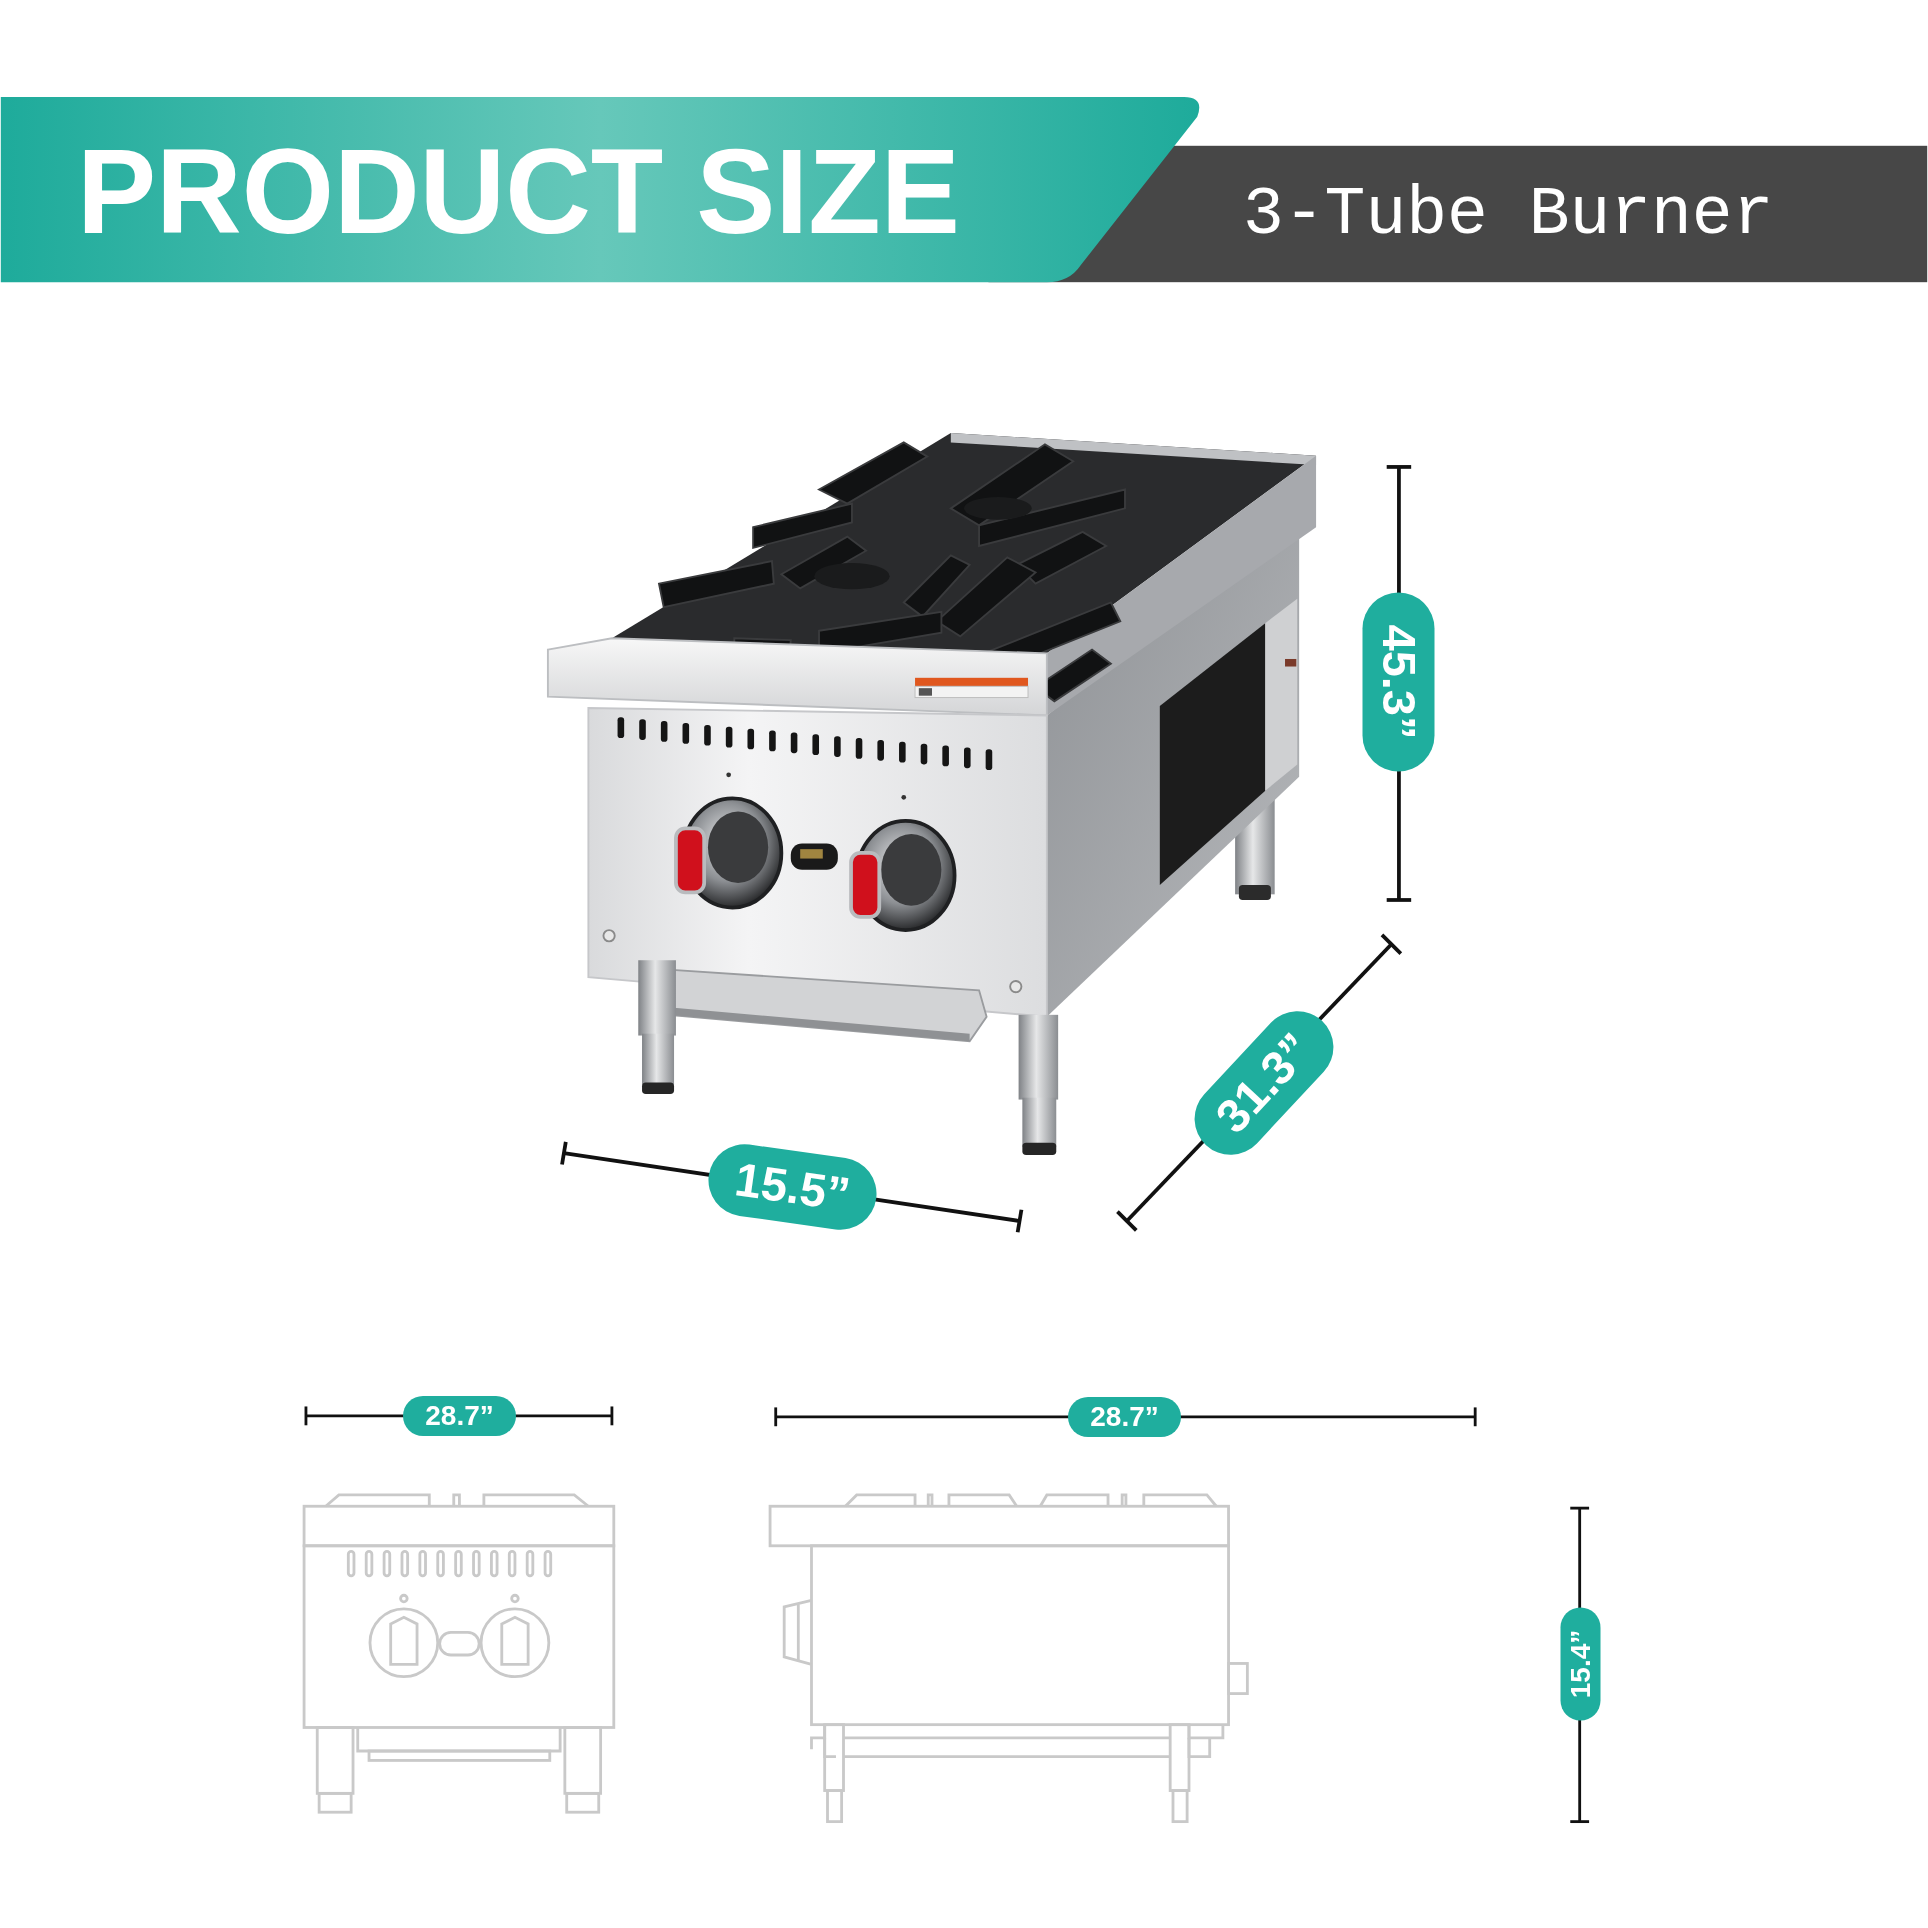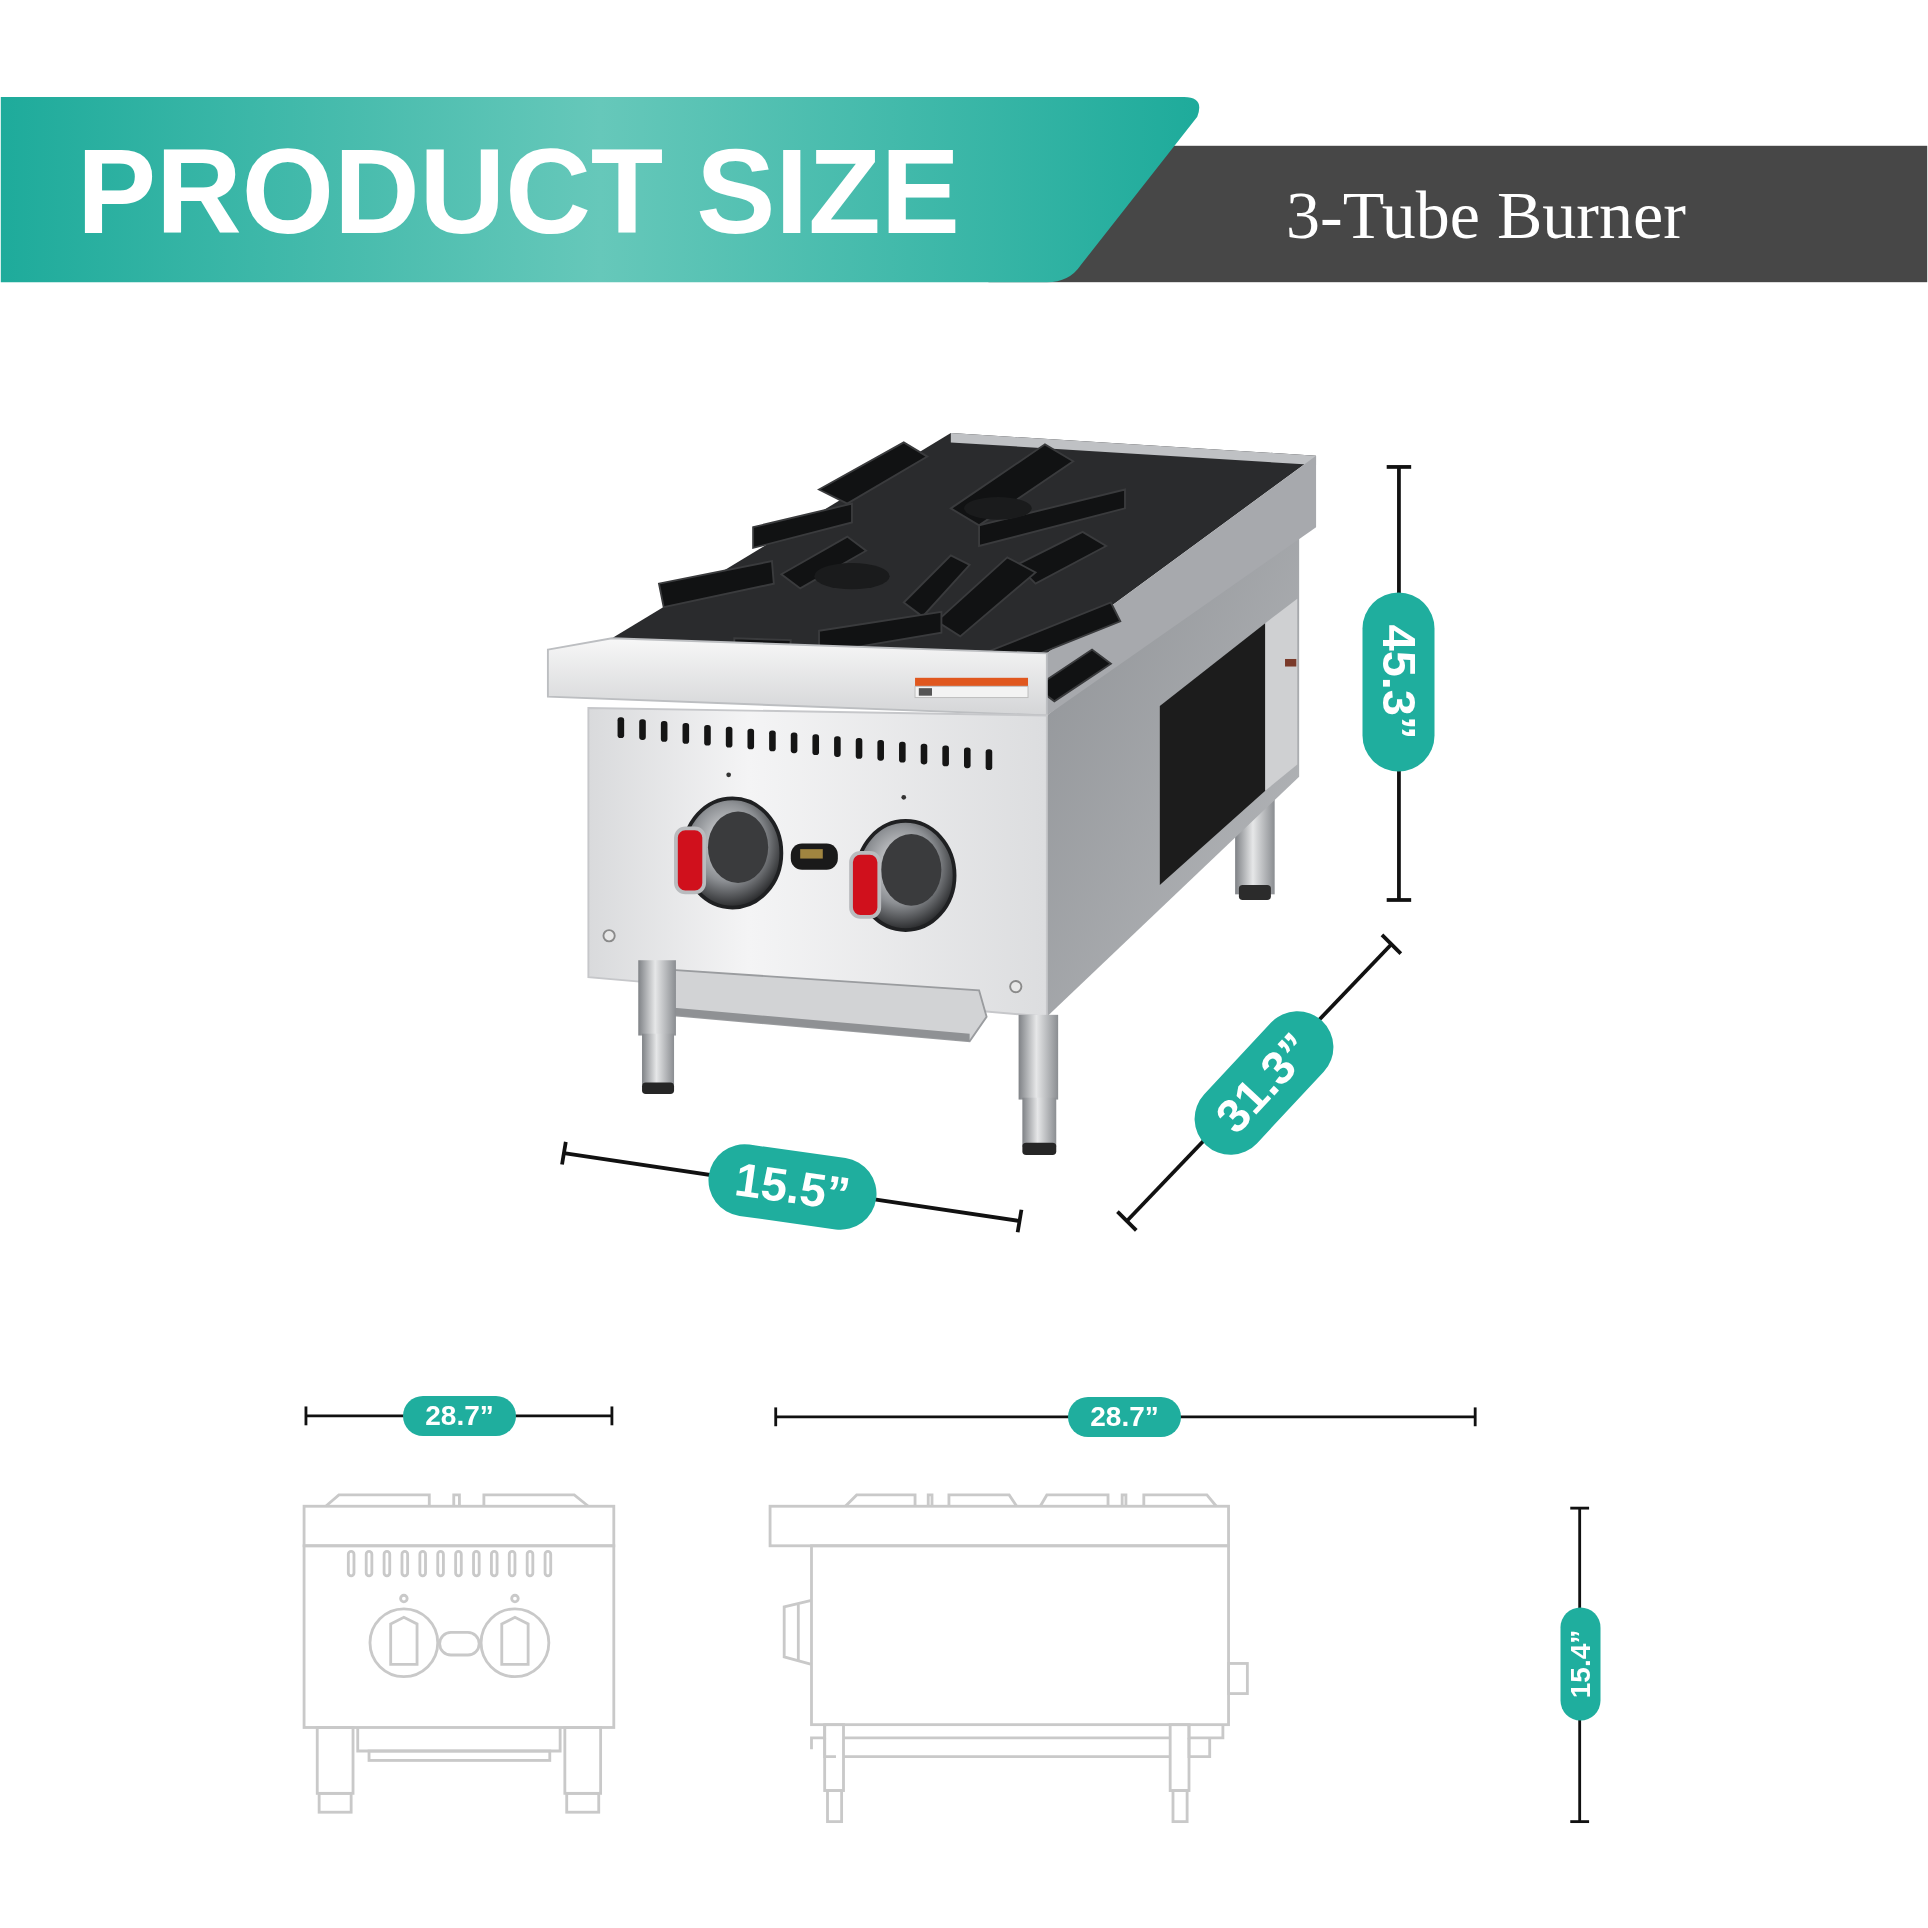--- a/index.html
+++ b/index.html
@@ -3,22 +3,22 @@
 <meta charset="utf-8">
 <style>
   html, body { margin: 0; padding: 0; background: #ffffff; }
   body { width: 1928px; height: 1928px; position: relative; overflow: hidden;
          font-family: "Liberation Sans", sans-serif; }
   .abs { position: absolute; }
   #header-svg { left: 0; top: 0; }
   .header-title { position: absolute; left: 77px; top: 121px; height: 141px; line-height: 141px;
     font-family: "Liberation Sans", sans-serif; font-weight: 700; font-size: 121px; color: #ffffff;
     letter-spacing: 0px; white-space: nowrap; transform: scaleX(0.98); transform-origin: left center; }
-  .header-sub { position: absolute; left: 1286px; top: 168px; height: 94px; line-height: 94px;
-    font-family: Liberation Serif, serif; font-weight: 400; font-size: 68px; color: #ffffff; white-space: nowrap; }
+  .header-sub { position: absolute; left: 1243px; top: 168px; height: 94px; line-height: 94px;
+    font-family: Liberation Mono, monospace; font-weight: 400; font-size: 68px; color: #ffffff; white-space: nowrap; }
   .pill { position: absolute; background: #1fae9e; color: #fff; border-radius: 941px;
     font-family: "Liberation Sans", sans-serif; font-weight: 700; text-align: center; white-space: nowrap; }
   .pill-lg { font-size: 47px; height: 72px; line-height: 72px; padding: 0 26px; }
   .pill-sm { font-size: 28px; height: 40px; line-height: 40px; padding: 0 19px; }
 </style>
 </head>
 <body>
 
 <svg id="header-svg" class="abs" width="1928" height="301" viewBox="0 0 2048 320">
   <defs>

